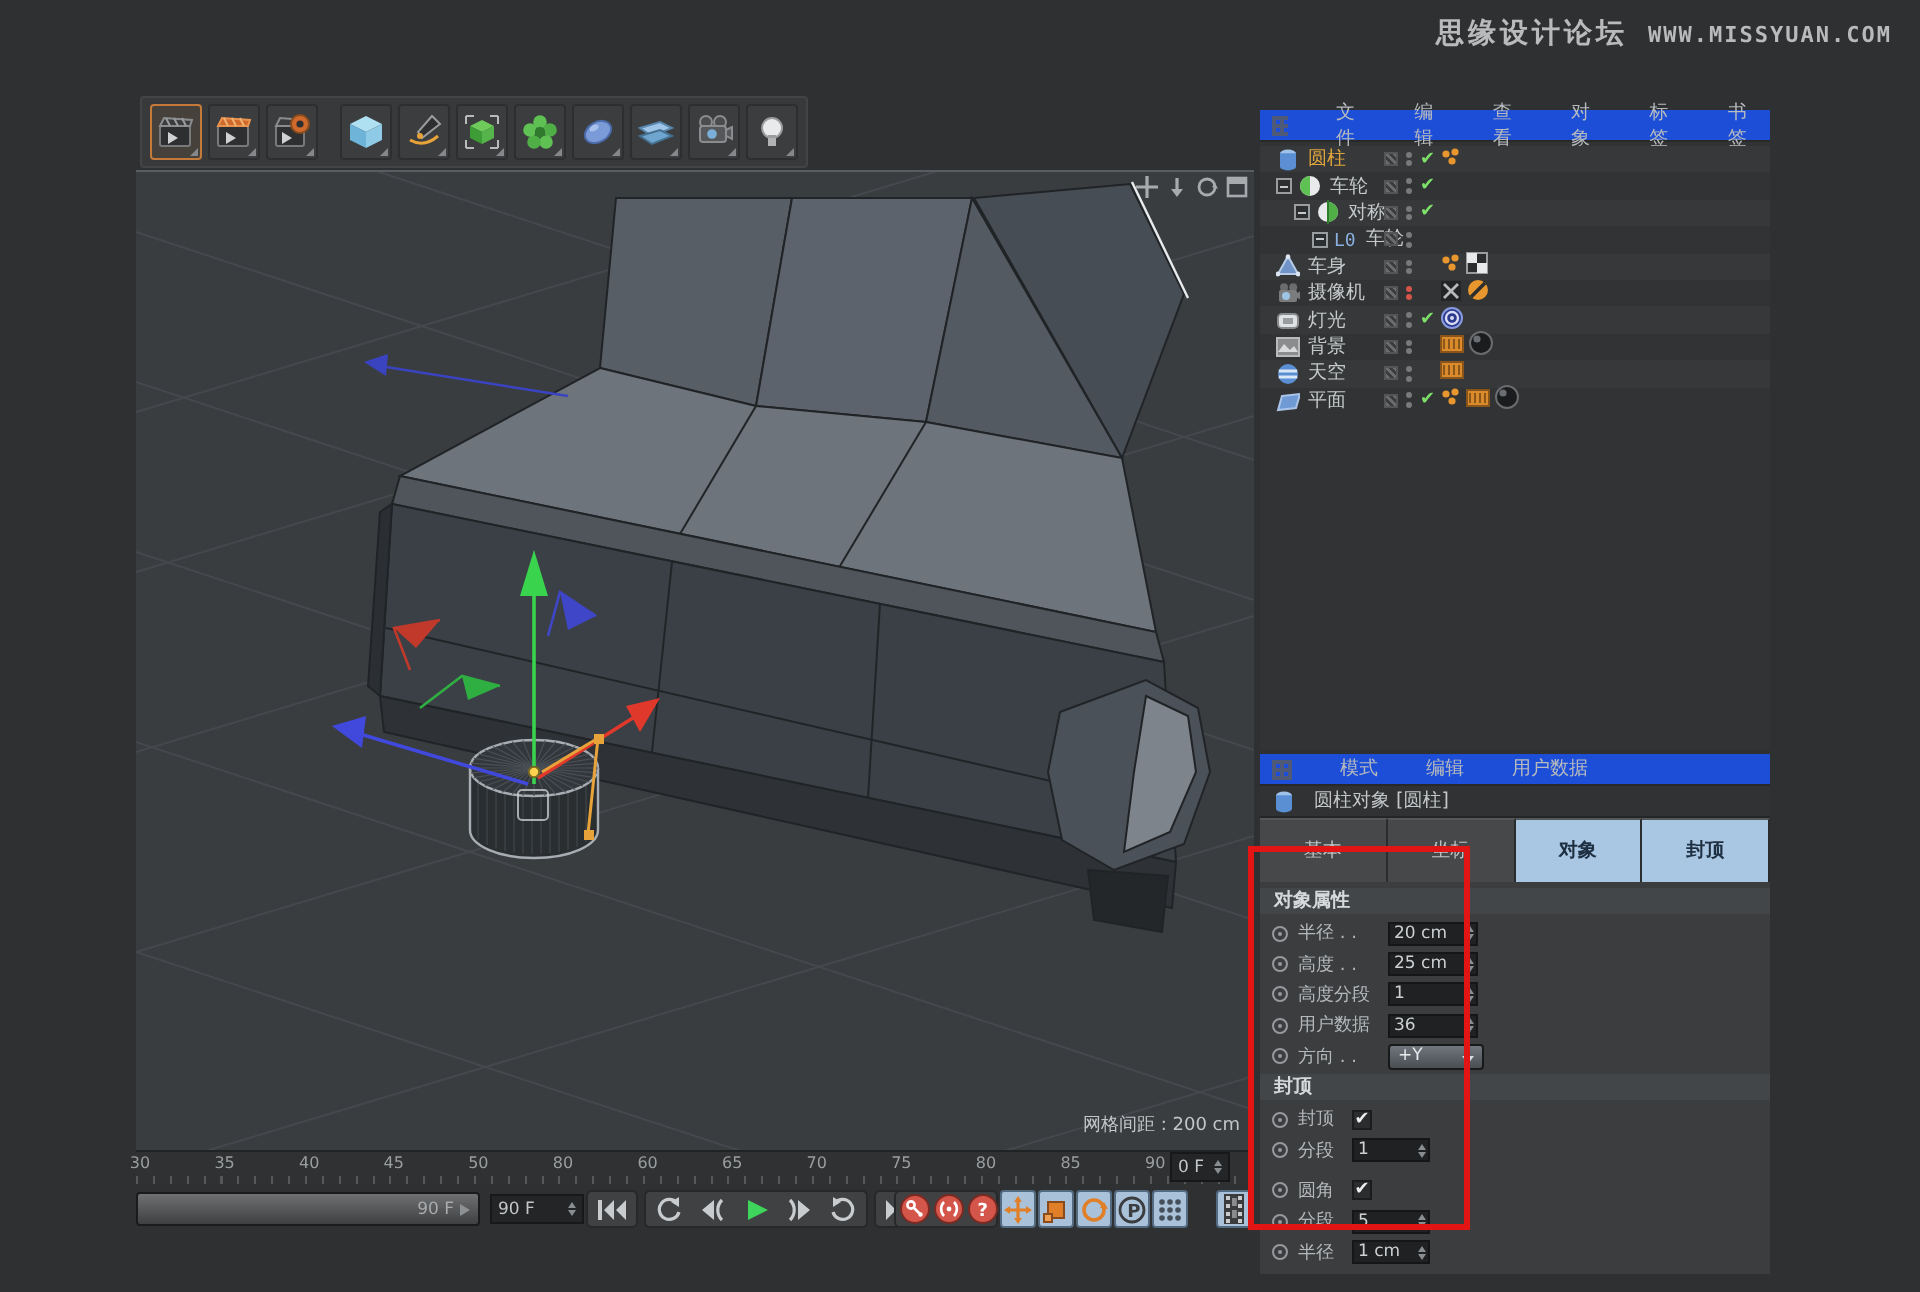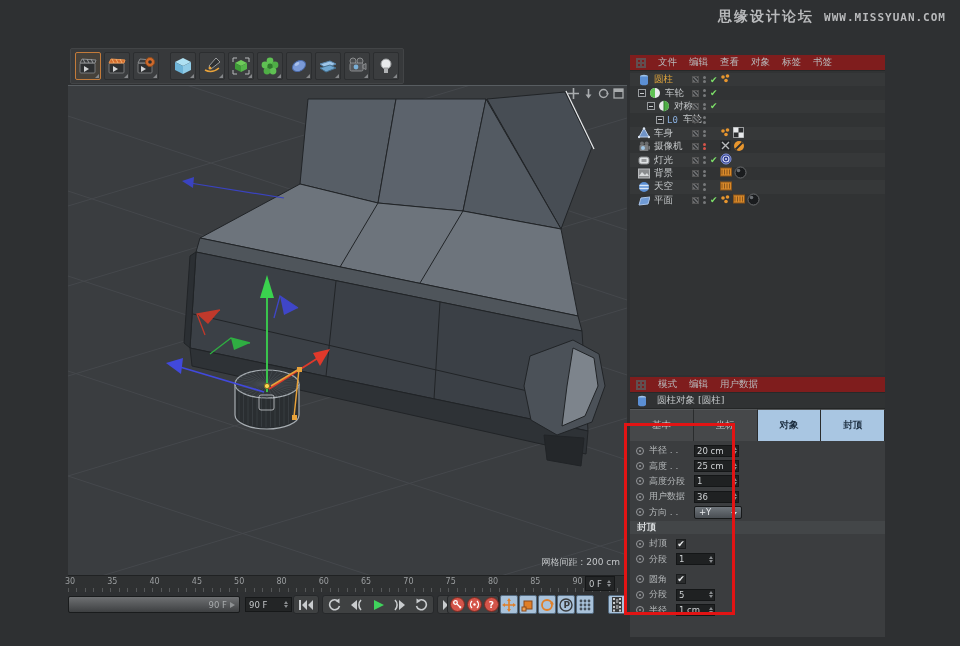--- a/index.html
+++ b/index.html
@@ -19,21 +19,21 @@
   .tool-tile::after { content:""; position:absolute; right:1px; bottom:1px; border-left:4px solid transparent; border-bottom:4px solid #85878a; }
 
   
   .viewport { position:absolute; left:68px; top:85px; width:559px; height:490px; background:#3a3d40; border-top:1px solid #585d61; overflow:hidden; }
   .vp-nav { position:absolute; top:1px; right:3px; display:flex; gap:3px; z-index:5; }
   .vp-nav span { width:12px; height:12px; display:flex; align-items:center; justify-content:center; }
   .grid-label { position:absolute; right:7px; bottom:6px; font-size:9px; color:#c3c6c8; z-index:5; }
 
   
   .om { position:absolute; left:630px; top:55px; width:255px; height:320px; background:#313334; }
-  .panel-menubar { height:16px; background:#7f1d1d; display:flex; align-items:center; gap:12px; padding:0 6px; font-size:9.5px; color:#b8bbbd; border-bottom:1px solid #272929; }
+  .panel-menubar { height:16px; background:#1d4ed8; display:flex; align-items:center; gap:24px; padding:0 6px; font-size:9.5px; color:#b8bbbd; border-bottom:1px solid #272929; }
   .grip { width:10px; height:10px; background:
      repeating-linear-gradient(90deg,#5a5c5e 0 2px,transparent 2px 4px),
      repeating-linear-gradient(0deg,#5a5c5e 0 2px,transparent 2px 4px); opacity:.8; }
   .om-rows { padding-top:2px; }
   .om-row { height:13.4px; display:flex; align-items:center; font-size:9.5px; }
   .om-row:nth-child(odd) { background:#363839; }
   .om-row .exp { width:8px; height:8px; border:1px solid #9a9da0; background:#2c2e30; margin-right:3px; position:relative; }
   .om-row .exp::after{ content:""; position:absolute; left:1px; top:2.5px; width:4px; height:1px; background:#c6c9cb; }
   .om-icon { width:12px; height:12px; margin-right:4px; flex:0 0 auto; display:flex; align-items:center; justify-content:center; }
   .om-name { color:#c6c9cb; white-space:nowrap; }
@@ -579,20 +579,21 @@
       </span>
     <span>圆柱对象 [圆柱]</span>
   </div>
   <div class="am-tabs" id="am-tabs">
       <div class="am-tab">基本</div>
       <div class="am-tab">坐标</div>
       <div class="am-tab active">对象</div>
       <div class="am-tab active">封顶</div>
     </div>
   <div class="am-content" id="am-content">
+      <div class="sec-h">对象属性</div>
       <div class="prow s1row">
         <span class="keyc"></span>
         <span class="plabel s1">半径 . .</span>
         <span class="fieldbox">
           <span>20 cm</span>
           <span class="spin">
             <i class="up"></i>
             <i class="dn"></i>
           </span>
         </span>

